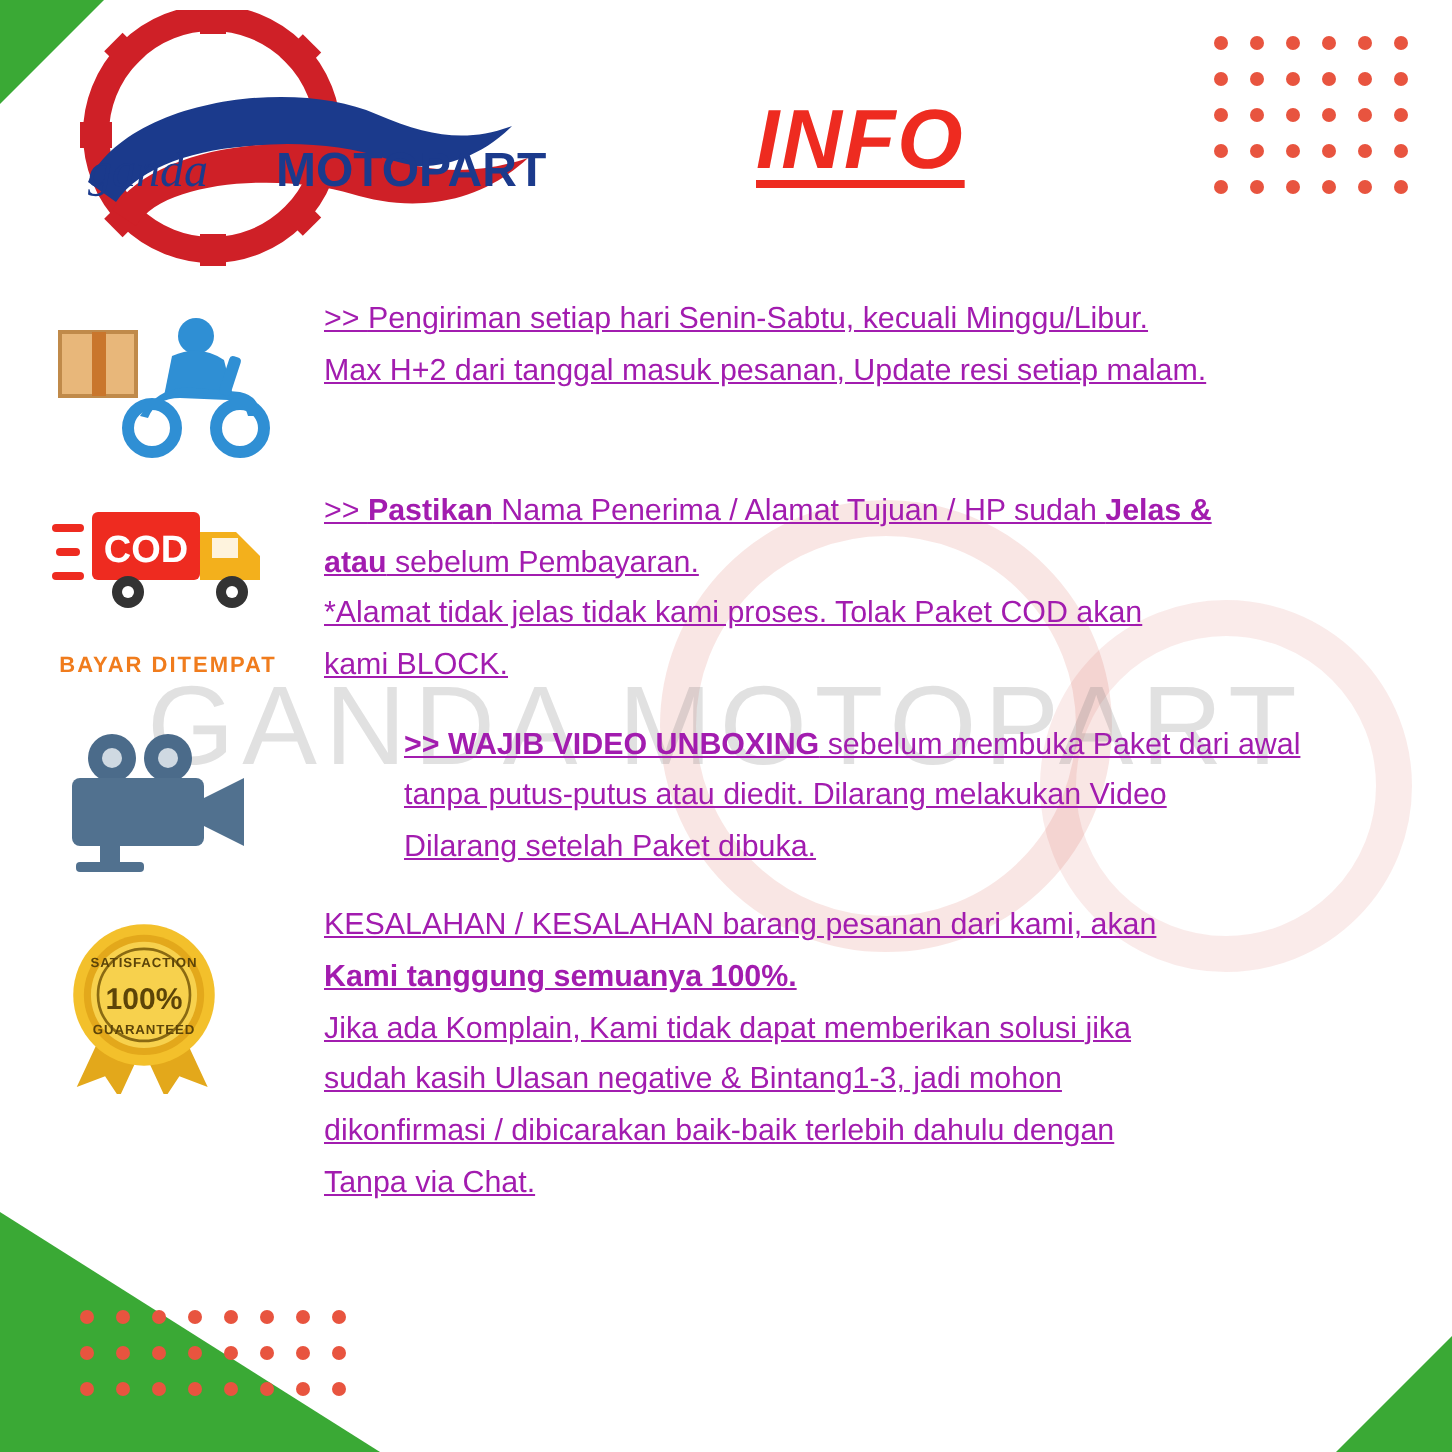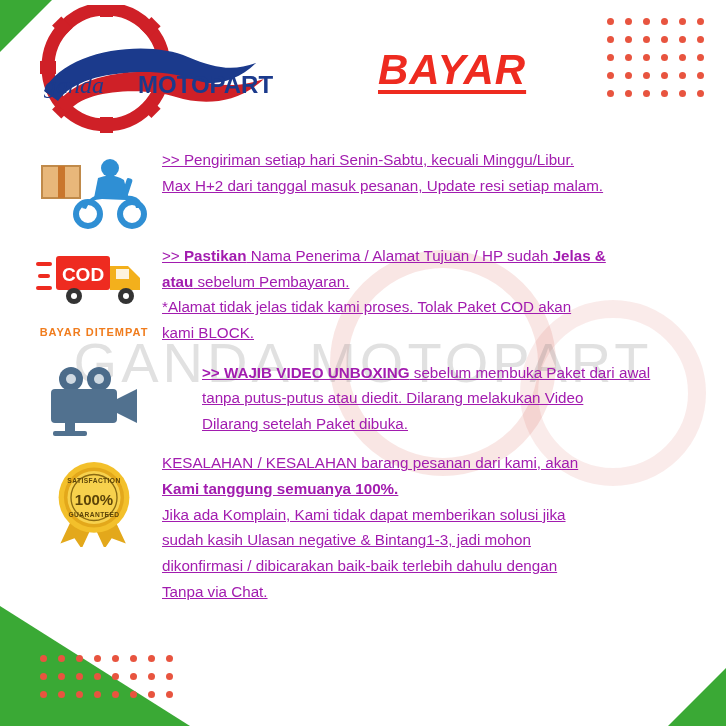--- a/index.html
+++ b/index.html
@@ -100,21 +100,21 @@
   .row{
     display:flex;
     align-items:flex-start;
     margin-bottom:14px;
   }
   .row .icon{
     width:136px;
     flex:0 0 136px;
     display:flex;
     align-items:flex-start;
-    justify-content:center;
+    justify-content:flex-start;
     padding-top:4px;
   }
   .row .text{
     flex:1;
     font-size:15.2px;
     line-height:1.62;
     color:#a21caf;
     text-align:justify;
     padding-right:4px;
     text-decoration:underline;
@@ -235,21 +235,21 @@
 
           <path d="M24 86 C44 44 128 34 168 52 C196 64 214 66 236 58 C214 80 186 82 160 74 C124 62 58 66 38 96 Z" fill="#1b3a8c"></path>
           <path d="M30 94 C52 54 130 46 170 62 C196 72 216 74 240 66 C214 92 184 92 158 84 C126 74 62 76 44 102 Z" fill="#cf2027" opacity="0.0"></path>
 
           <path d="M36 100 C58 66 130 60 172 74 C198 82 220 82 244 74 C216 100 182 100 156 92 C124 82 62 84 48 108 Z" fill="#cf2027"></path>
         </g>
         <text x="24" y="88" font-family="Liberation Serif, serif" font-size="24" fill="#1b3a8c" font-style="italic">ganda</text>
         <text x="118" y="88" font-family="Liberation Sans, sans-serif" font-size="24" font-weight="bold" fill="#1b3a8c">MOTOPART</text>
       </svg>
     </div>
-    <div class="info-title">BAYAR</div>
+    <div class="info-title">INFO</div>
   </div>
 
   <div class="content">
 
     <div class="row r1">
       <div class="icon">
         <svg width="112" height="78" viewBox="0 0 112 78" xmlns="http://www.w3.org/2000/svg">
 
           <rect x="4" y="14" width="38" height="32" fill="#e8b77a" stroke="#c08a4a" stroke-width="2"></rect>
           <rect x="20" y="14" width="7" height="32" fill="#c9762c"></rect>

